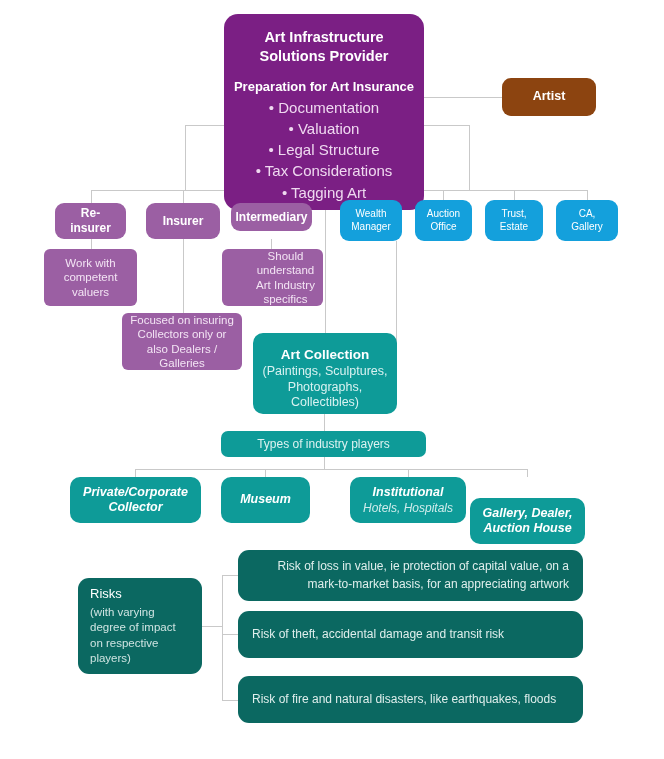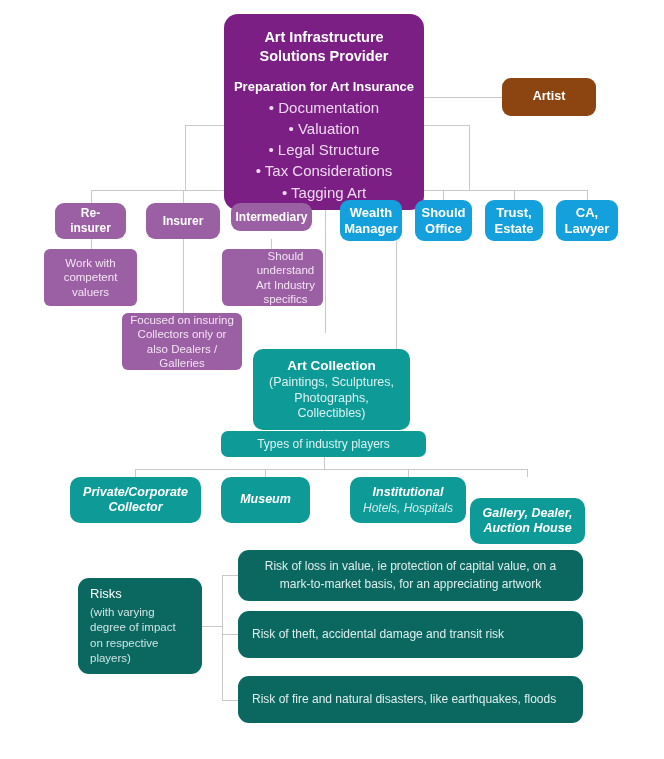--- a/index.html
+++ b/index.html
@@ -60,31 +60,31 @@
   
   .pnote {
     background: #9B5FA3; border-radius: 6px;
     font-size: 11.5px; font-weight: normal; color: #f3e4f4;
   }
   .n-valuers  { left: 44px;  top: 249px; width: 93px;  height: 57px; }
   .n-specific { left: 222px; top: 249px; width: 101px; height: 57px; padding-left: 32px; }
   .n-focused  { left: 122px; top: 313px; width: 120px; height: 57px; }
 
   
-  .blue { background: #14A0DC; font-size: 13px; font-weight: bold; border-radius: 9px; }
+  .blue { background: #14A0DC; font-size: 10px; font-weight: normal; border-radius: 9px; }
   .b-wealth { left: 340px; top: 200px; width: 62px; height: 41px; }
   .b-family { left: 415px; top: 200px; width: 57px; height: 41px; }
   .b-trust  { left: 485px; top: 200px; width: 58px; height: 41px; }
   .b-ca     { left: 556px; top: 200px; width: 62px; height: 41px; }
 
   
   .teal { background: #0E9B98; border-radius: 10px; }
   .art-collection {
-    left: 253px; top: 349px; width: 157px; height: 81px;
-    font-size: 12.5px; color: #d9f2f1;
+    left: 253px; top: 333px; width: 144px; height: 81px;
+    font-size: 12.5px; color: #d9f2f1; justify-content: flex-end;
   }
   .art-collection .hd { font-weight: bold; color: #ffffff; font-size: 13.5px; margin-bottom: 1px; }
   .types {
     left: 221px; top: 431px; width: 205px; height: 26px;
     font-size: 12px; color: #ddf2f1; border-radius: 7px;
   }
 
   .player { font-size: 12.5px; font-weight: bold; font-style: italic; color: #ffffff; }
   .pl-collector   { left: 70px;  top: 477px; width: 131px; height: 46px; }
   .pl-museum      { left: 221px; top: 477px; width: 89px;  height: 46px; }
@@ -97,21 +97,21 @@
   
   .dteal { background: #0B6861; border-radius: 11px; }
   .risks {
     left: 78px; top: 578px; width: 124px; height: 96px;
     align-items: flex-start; text-align: left; padding: 10px 12px;
     font-size: 11.5px; color: #cfe4e2; line-height: 1.34;
   }
   .risks .hd { font-weight: normal; color: #ffffff; font-size: 13px; margin-bottom: 2px; }
 
   .risk-item {
-    align-items: flex-start; text-align: center; padding: 8px 14px;
+    align-items: flex-start; text-align: right; padding: 8px 14px;
     font-size: 12px; color: #dfeeec; line-height: 1.42;
     left: 238px; width: 345px;
   }
   .r1 { top: 550px; height: 51px; }
   .r2 { top: 611px; height: 47px; }
   .r3 { top: 676px; height: 47px; }
 </style>
 </head>
 <body>
 
@@ -191,27 +191,27 @@
     <div>Should understand Art Industry specifics</div>
   </div>
   <div class="node pnote n-focused">
     <div>Focused on insuring Collectors only or also Dealers / Galleries</div>
   </div>
 
   <div class="node blue b-wealth">
     <div>Wealth Manager</div>
   </div>
   <div class="node blue b-family">
-    <div>Should Office</div>
+    <div>Auction Office</div>
   </div>
   <div class="node blue b-trust">
     <div>Trust, Estate</div>
   </div>
   <div class="node blue b-ca">
-    <div>CA, Lawyer</div>
+    <div>CA, Gallery</div>
   </div>
 
   <div class="node teal art-collection">
     <div class="hd">Art Collection</div>
     <div>(Paintings, Sculptures, Photographs, Collectibles)</div>
   </div>
 
   <div class="node teal types">
     <div>Types of industry players</div>
   </div>

